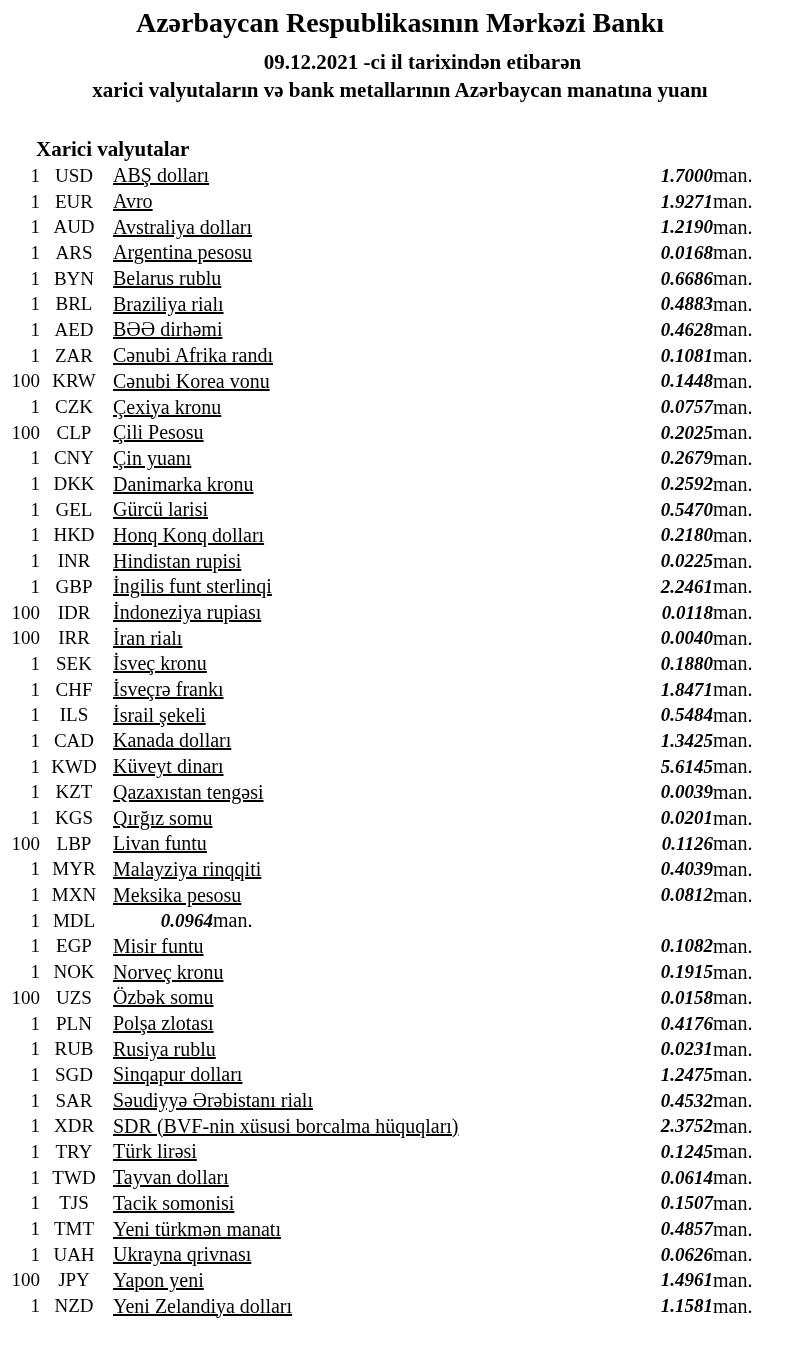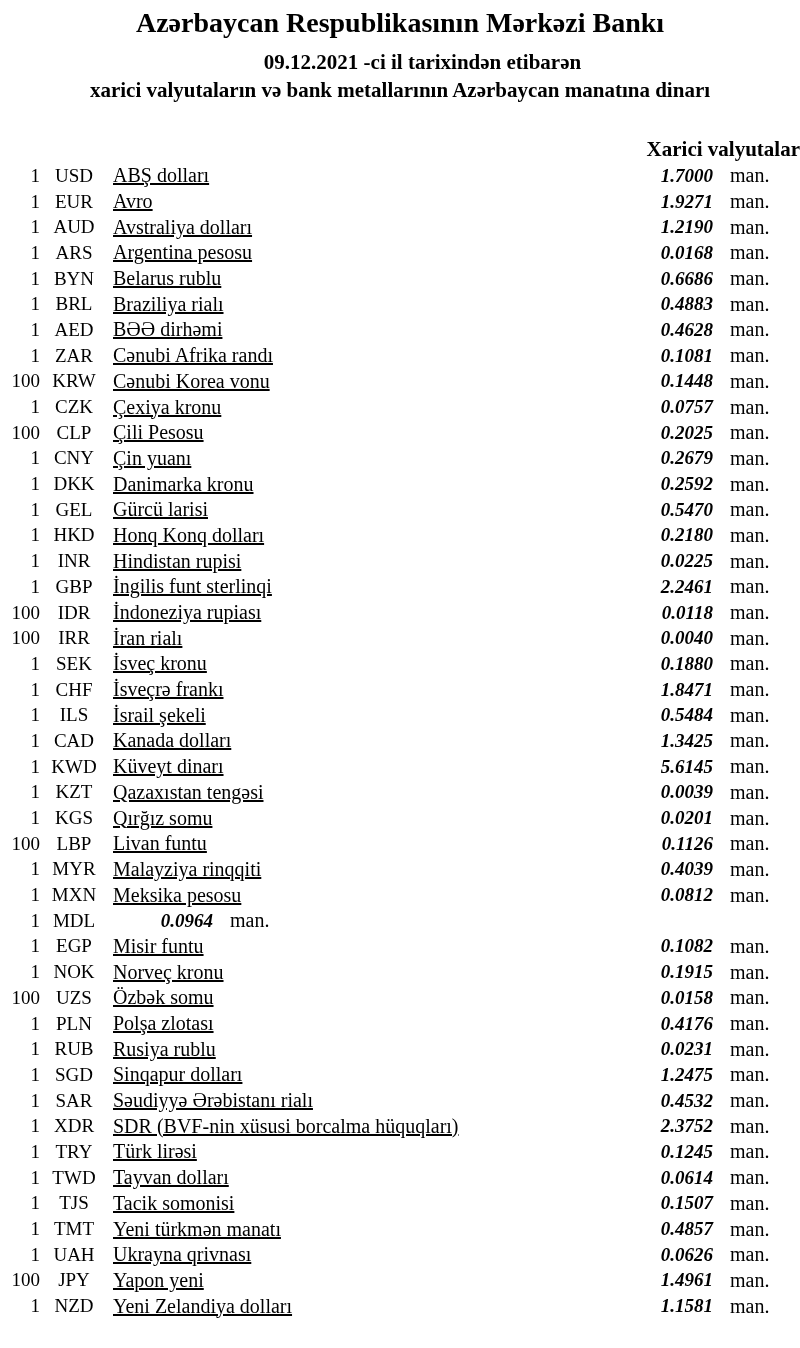--- a/index.html
+++ b/index.html
@@ -12,42 +12,42 @@
   .header { text-align: center; padding-top: 6px; }
   .doc-title {
     font-size: 28px; font-weight: bold; line-height: 34px;
   }
   .doc-line {
     font-size: 21px; font-weight: bold; line-height: 28px;
   }
   .doc-date { margin-top: 8px; padding-left: 45px; }
   .section-title {
     margin-top: 32px; margin-left: 36px;
-    text-align: right;
+    text-align: left;
     font-size: 21px; font-weight: bold; line-height: 26px;
   }
   .rates-table { margin-top: 1px; }
   .rate-row {
     display: flex; align-items: center;
     height: 25.7px; padding-right: 28px;
     font-size: 20px; white-space: nowrap;
   }
   .col-qty   { width: 40px; text-align: right; font-size: 19px; flex: none; }
   .col-code  { width: 68px; text-align: center; font-size: 19px; flex: none; }
   .col-name  { flex: 1 1 auto; padding-left: 5px; overflow: hidden; text-decoration: underline; }
   .col-rate  { width: 105px; text-align: right; font-weight: bold; font-style: italic; font-size: 19px; flex: none; }
-  .col-unit  { width: 59px; padding-left: 17px; text-align: left; flex: none; }
+  .col-unit  { width: 59px; text-align: left; flex: none; }
 </style>
 </head>
 <body>
 
 <div class="header">
   <div class="doc-title">Azərbaycan Respublikasının Mərkəzi Bankı</div>
   <div class="doc-line doc-date">09.12.2021 -ci il tarixindən etibarən</div>
-  <div class="doc-line">xarici valyutaların və bank metallarının Azərbaycan manatına dinarı</div>
+  <div class="doc-line">xarici valyutaların və bank metallarının Azərbaycan manatına yuanı</div>
 </div>
 
 <div class="section-title">Xarici valyutalar</div>
 
 <div class="rates-table">
   <div class="rate-row">
     <span class="col-qty">1</span>
     <span class="col-code">USD</span>
     <span class="col-name">ABŞ dolları</span>
     <span class="col-rate">1.7000</span>

